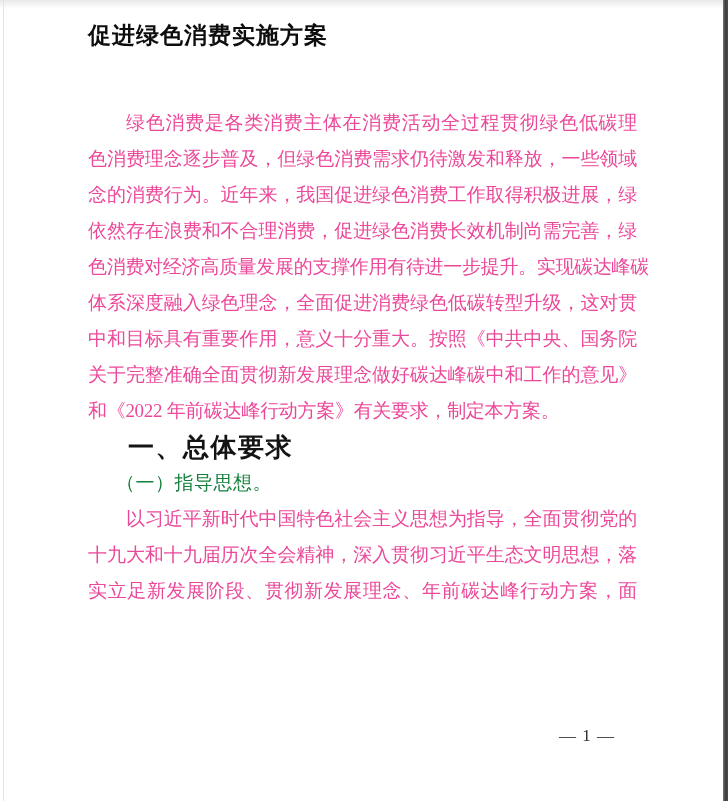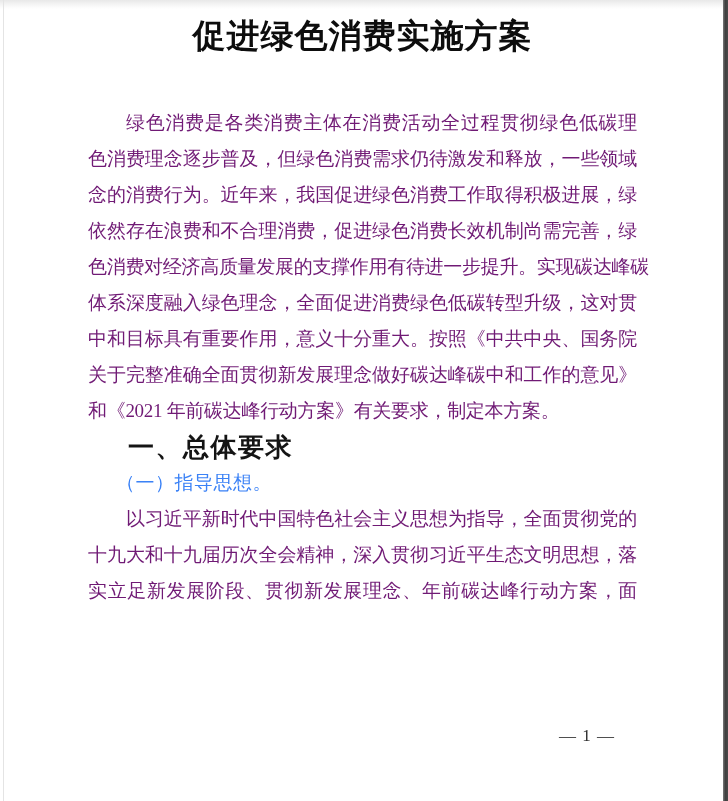--- a/index.html
+++ b/index.html
@@ -39,34 +39,33 @@
   
   .doc {
     position: absolute;
     left: 88px;
     top: 16px;
     width: 549px;
   }
   .title {
     height: 40px;
     line-height: 40px;
-    text-align: center;
-    font-size: 33px;
+    font-size: 23px;
     font-weight: 700;
     letter-spacing: 1px;
     color: #0d0d0d;
     white-space: nowrap;
   }
   .title-gap { height: 49px; }
   .line {
     height: 36px;
     line-height: 36px;
     font-size: 19px;
     letter-spacing: -0.3px;
-    color: #701a75;
+    color: #ec4899;
     text-align: justify;
     text-align-last: justify;
     text-justify: inter-character;
     white-space: nowrap;
   }
   .line.indent { text-indent: 38px; }
   .line.short {
     text-align: left;
     text-align-last: left;
   }
@@ -76,21 +75,21 @@
     font-size: 26px;
     letter-spacing: 1.5px;
     color: #141414;
     text-indent: 40px;
     text-align: left;
     text-align-last: left;
   }
   .line.h2 {
     text-indent: 28px;
     letter-spacing: 0.5px;
-    color: #3b82f6;
+    color: #15803d;
     text-align: left;
     text-align-last: left;
   }
   .page-number {
     position: absolute;
     top: 725px;
     right: 113px;
     height: 22px;
     line-height: 22px;
     font-size: 17px;
@@ -115,21 +114,21 @@
     <div class="title-gap"></div>
 
     <div class="line indent">绿色消费是各类消费主体在消费活动全过程贯彻绿色低碳理</div>
     <div class="line">色消费理念逐步普及，但绿色消费需求仍待激发和释放，一些领域</div>
     <div class="line">念的消费行为。近年来，我国促进绿色消费工作取得积极进展，绿</div>
     <div class="line">依然存在浪费和不合理消费，促进绿色消费长效机制尚需完善，绿</div>
     <div class="line">色消费对经济高质量发展的支撑作用有待进一步提升。实现碳达峰碳</div>
     <div class="line">体系深度融入绿色理念，全面促进消费绿色低碳转型升级，这对贯</div>
     <div class="line">中和目标具有重要作用，意义十分重大。按照《中共中央、国务院</div>
     <div class="line">关于完整准确全面贯彻新发展理念做好碳达峰碳中和工作的意见》</div>
-    <div class="line short">和《2021 年前碳达峰行动方案》有关要求，制定本方案。</div>
+    <div class="line short">和《2022 年前碳达峰行动方案》有关要求，制定本方案。</div>
 
     <div class="line h1">一、总体要求</div>
 
     <div class="line h2">（一）指导思想。</div>
 
     <div class="line indent">以习近平新时代中国特色社会主义思想为指导，全面贯彻党的</div>
     <div class="line">十九大和十九届历次全会精神，深入贯彻习近平生态文明思想，落</div>
     <div class="line">实立足新发展阶段、贯彻新发展理念、年前碳达峰行动方案，面</div>
 
   </div>

